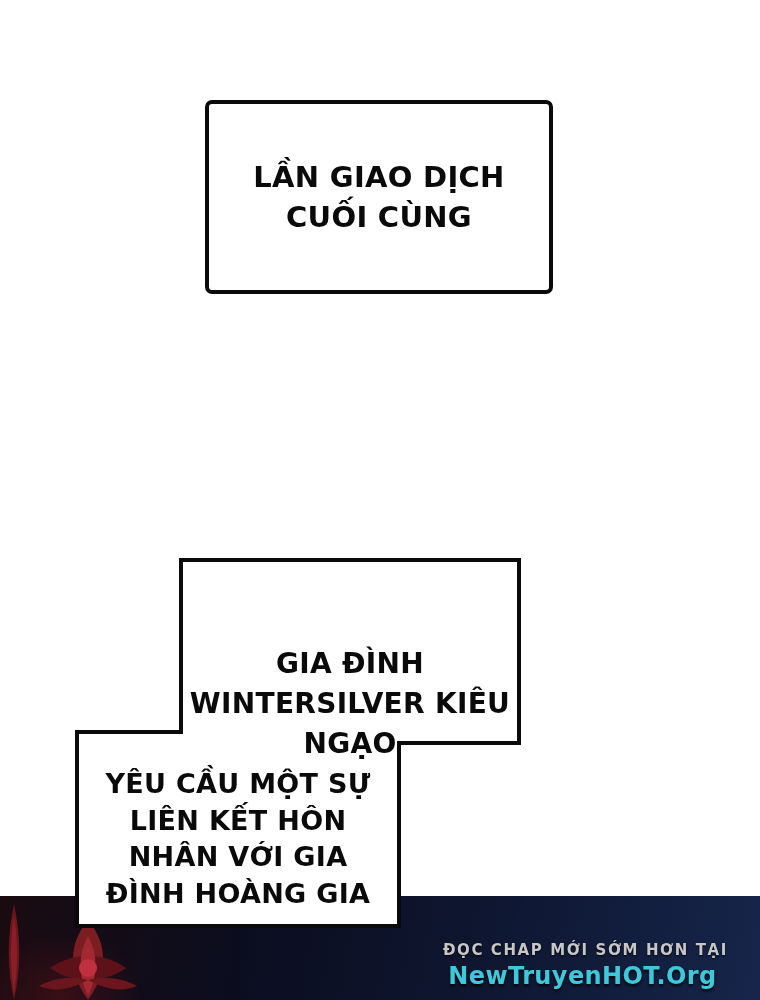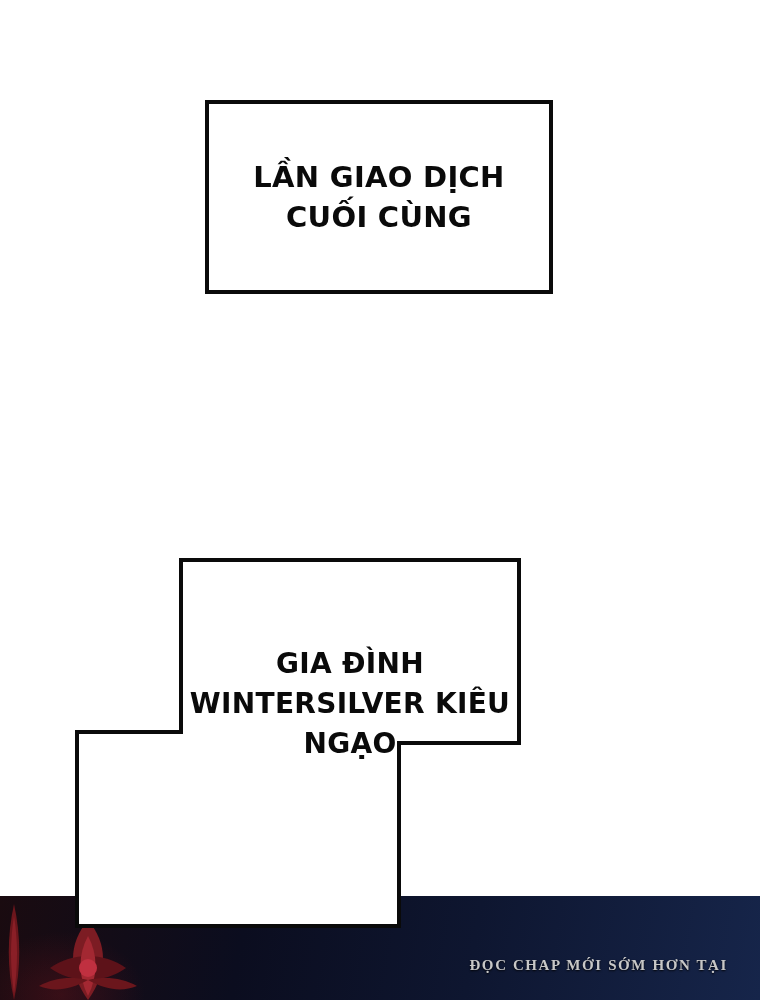--- a/index.html
+++ b/index.html
@@ -18,21 +18,21 @@
     text-align:center;
     white-space:pre-line;
     letter-spacing:.3px;
     z-index:3;
   }
   .bubble1{
     position:absolute;
     left:205px;top:100px;width:348px;height:194px;
     background:var(--paper,#fff);
     border:4px solid var(--ink,#0a0a0a);
-    border-radius:0;
+    border-radius:7px;
     box-sizing:border-box;
     display:flex;align-items:center;justify-content:center;
     z-index:2;
   }
   .bubble1 .bubble-text{position:static;font-size:29px;line-height:1.38;}
   .bubble-union{
     position:absolute;left:0;top:0;width:760px;height:1000px;
     z-index:2;pointer-events:none;
   }
   .b2text{left:181px;top:597px;width:338px;font-size:28px;line-height:1.42;margin-top:47px;}
@@ -41,22 +41,22 @@
     position:absolute;left:0;top:896px;width:760px;height:104px;
     background:
       radial-gradient(120px 90px at 8% 95%, rgba(120,20,28,.35), rgba(120,20,28,0) 70%),
       linear-gradient(100deg,#1a0b10 0%,#0b0d1f 32%,#0e1630 62%,#16254a 100%);
     z-index:1;
   }
   .emblem{
     position:absolute;left:-8px;top:6px;width:150px;height:98px;
   }
   .watermark{
-    position:absolute;right:32px;bottom:26px;
-    text-align:center;z-index:5;font-family:Liberation Serif, serif;
+    position:absolute;right:32px;bottom:10px;
+    text-align:center;z-index:5;
   }
   .wm-tagline{
     display:block;
     color:#c7c7c7;
     font-size:15px;font-weight:700;
     letter-spacing:1.6px;
     text-shadow:0 1px 2px rgba(0,0,0,.9);
   }
   .wm-site{
     display:block;
@@ -79,34 +79,39 @@
   </div>
 
   <svg class="bubble-union" viewBox="0 0 760 1000">
     <path d="M181,560 L519,560 L519,743 L399,743 L399,926 L77,926 L77,732 L181,732 Z" fill="#ffffff" stroke="#0a0a0a" stroke-width="4" stroke-linejoin="miter"></path>
   </svg>
 
   <div class="bubble-text b2text">GIA ĐÌNH
 WINTERSILVER KIÊU
 NGẠO</div>
 
+  <div class="bubble-text b3text">YÊU CẦU MỘT SỰ
+LIÊN KẾT HÔN
+NHÂN VỚI GIA
+ĐÌNH HOÀNG GIA</div>
 
   <div class="strip">
 
     <svg class="emblem" viewBox="0 0 150 98">
 
       <path d="M22,2 C15,34 15,66 22,98 C29,66 29,34 22,2 Z" fill="#6b161c"></path>
       <path d="M22,14 C18,38 18,64 22,92 C26,64 26,38 22,14 Z" fill="#8a1f27"></path>
 
       <path d="M96,18 C76,42 76,70 96,98 C116,70 116,42 96,18 Z" fill="#7c1c23"></path>
       <path d="M58,66 C80,50 112,50 134,66 C112,82 80,82 58,66 Z" fill="#5d1219"></path>
       <path d="M96,34 C86,52 86,74 96,94 C106,74 106,52 96,34 Z" fill="#a32832"></path>
       <circle cx="96" cy="66" r="9" fill="#c03040"></circle>
       <path d="M47,84 C62,76 78,74 96,78 C78,88 62,90 47,84 Z" fill="#6b161c"></path>
       <path d="M145,84 C130,76 114,74 96,78 C114,88 130,90 145,84 Z" fill="#6b161c"></path>
     </svg>
 
     <div class="watermark">
       <span class="wm-tagline">ĐỌC CHAP MỚI SỚM HƠN TẠI</span>
+      <span class="wm-site">NewTruyenHOT.Org</span>
     </div>
   </div>
 
 </div>
 
 </body></html>

